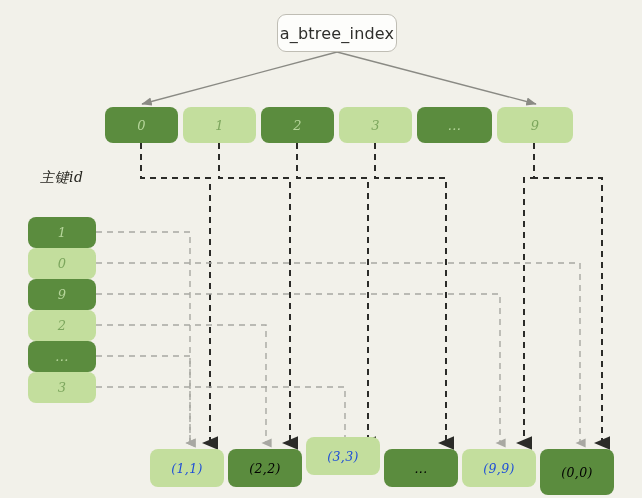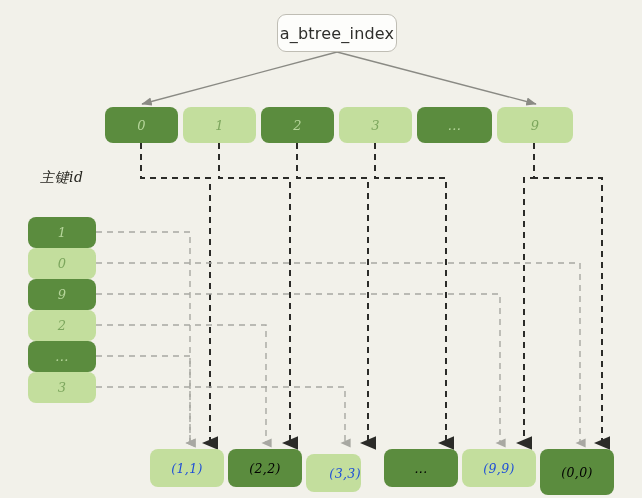--- a/index.html
+++ b/index.html
@@ -172,21 +172,21 @@
         <span>3</span>
       </div>
     </div>
   <div id="data-row">
       <div class="cell light bottom" style="left: 150px; top: 449px; width: 74px; height: 38px;">
         <span>(1,1)</span>
       </div>
       <div class="cell dark bottom" style="left: 228px; top: 449px; width: 74px; height: 38px;">
         <span>(2,2)</span>
       </div>
-      <div class="cell light bottom" style="left: 306px; top: 454px; width: 55px; height: 38px; justify-content: flex-end;">
+      <div class="cell light bottom" style="left: 306px; top: 437px; width: 74px; height: 38px;">
         <span>(3,3)</span>
       </div>
       <div class="cell dark bottom" style="left: 384px; top: 449px; width: 74px; height: 38px;">
         <span>...</span>
       </div>
       <div class="cell light bottom" style="left: 462px; top: 449px; width: 74px; height: 38px;">
         <span>(9,9)</span>
       </div>
       <div class="cell dark bottom" style="left: 540px; top: 449px; width: 74px; height: 46px;">
         <span>(0,0)</span>

